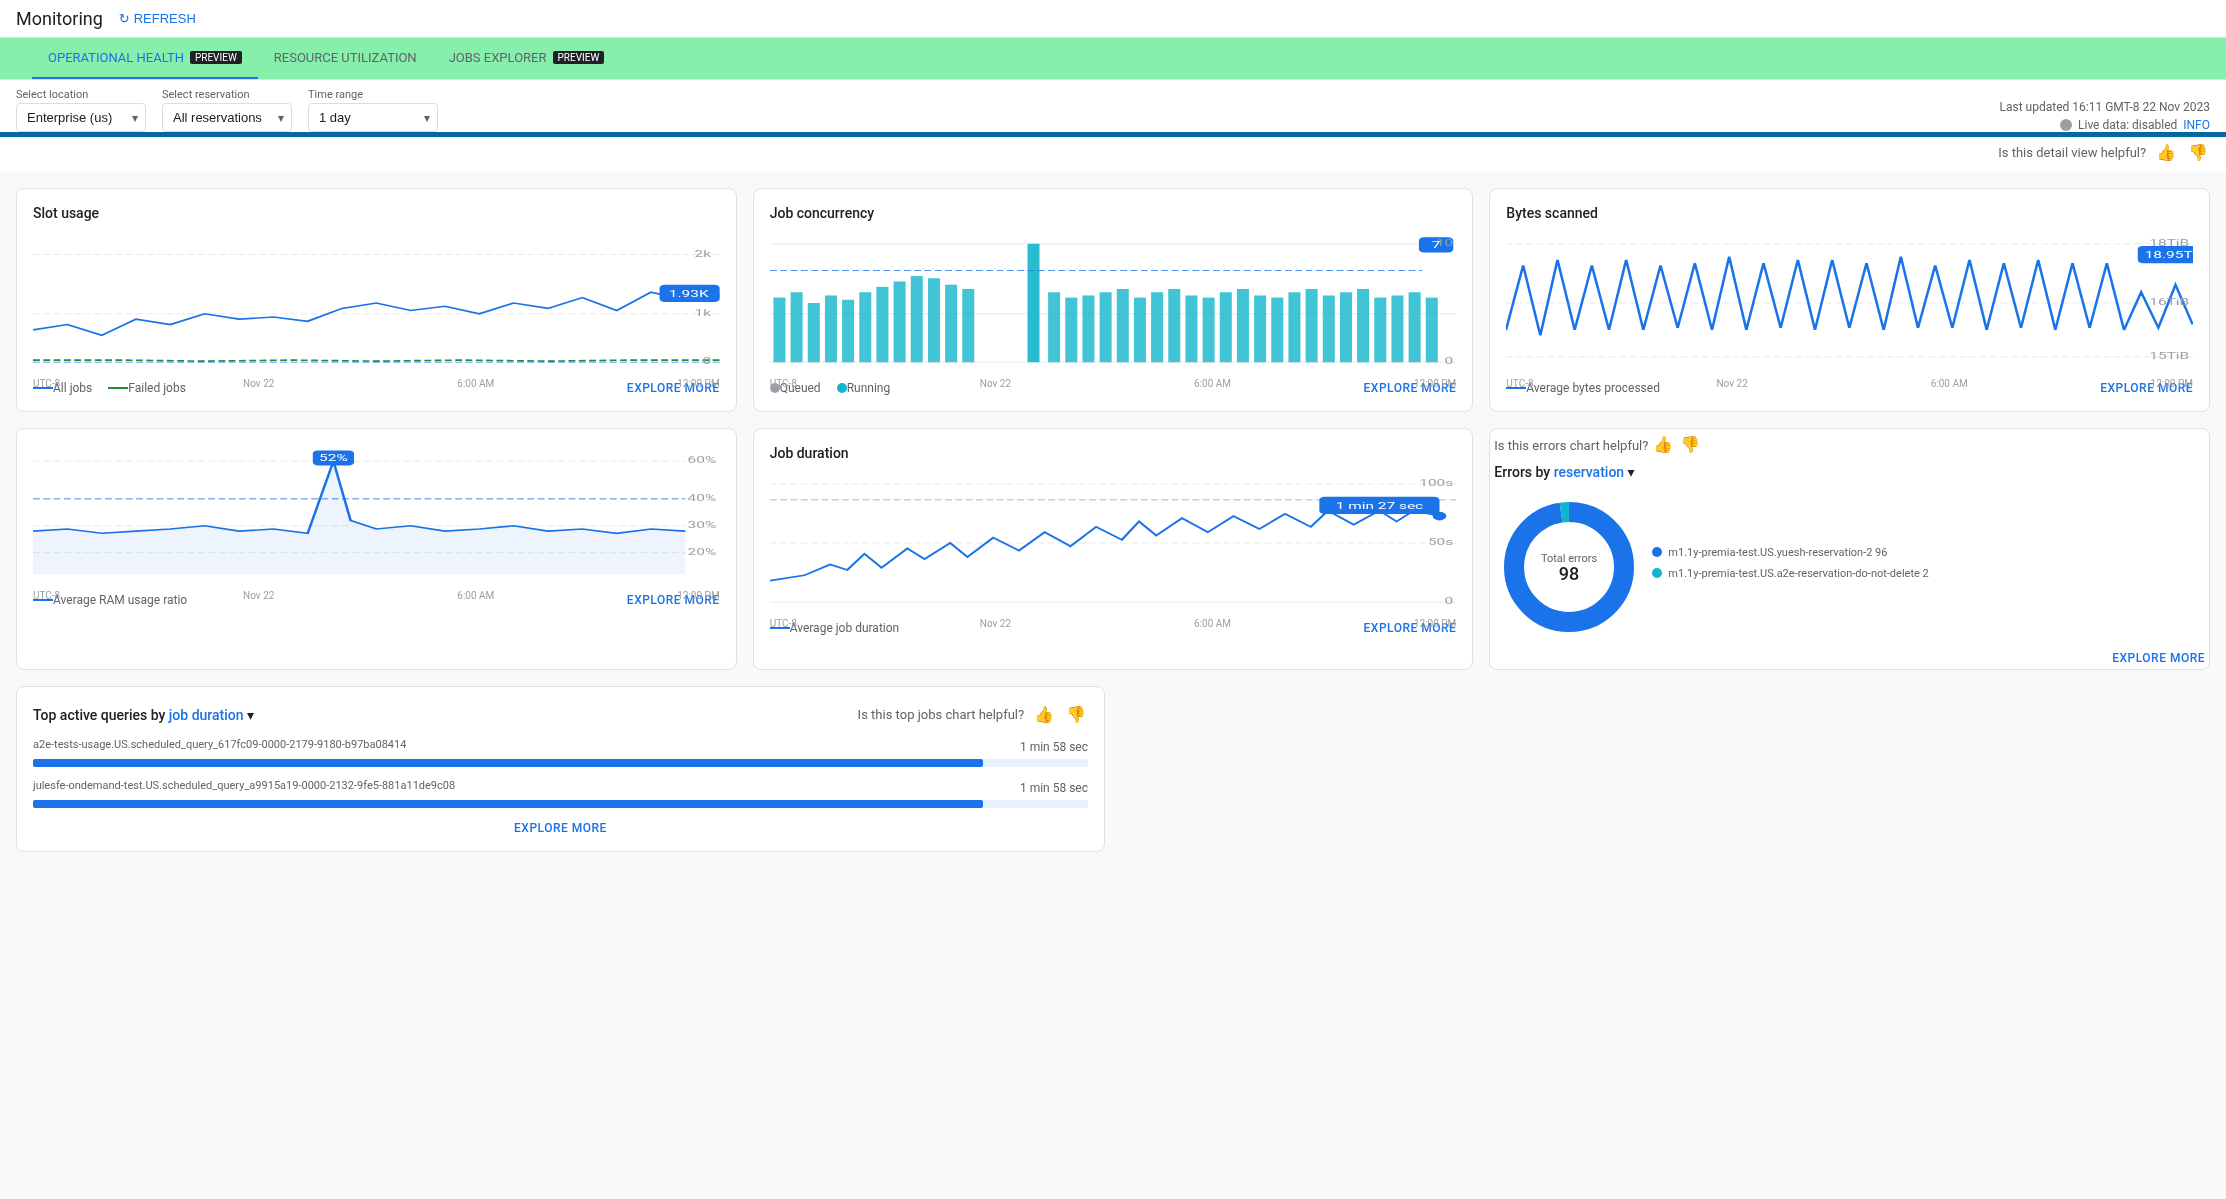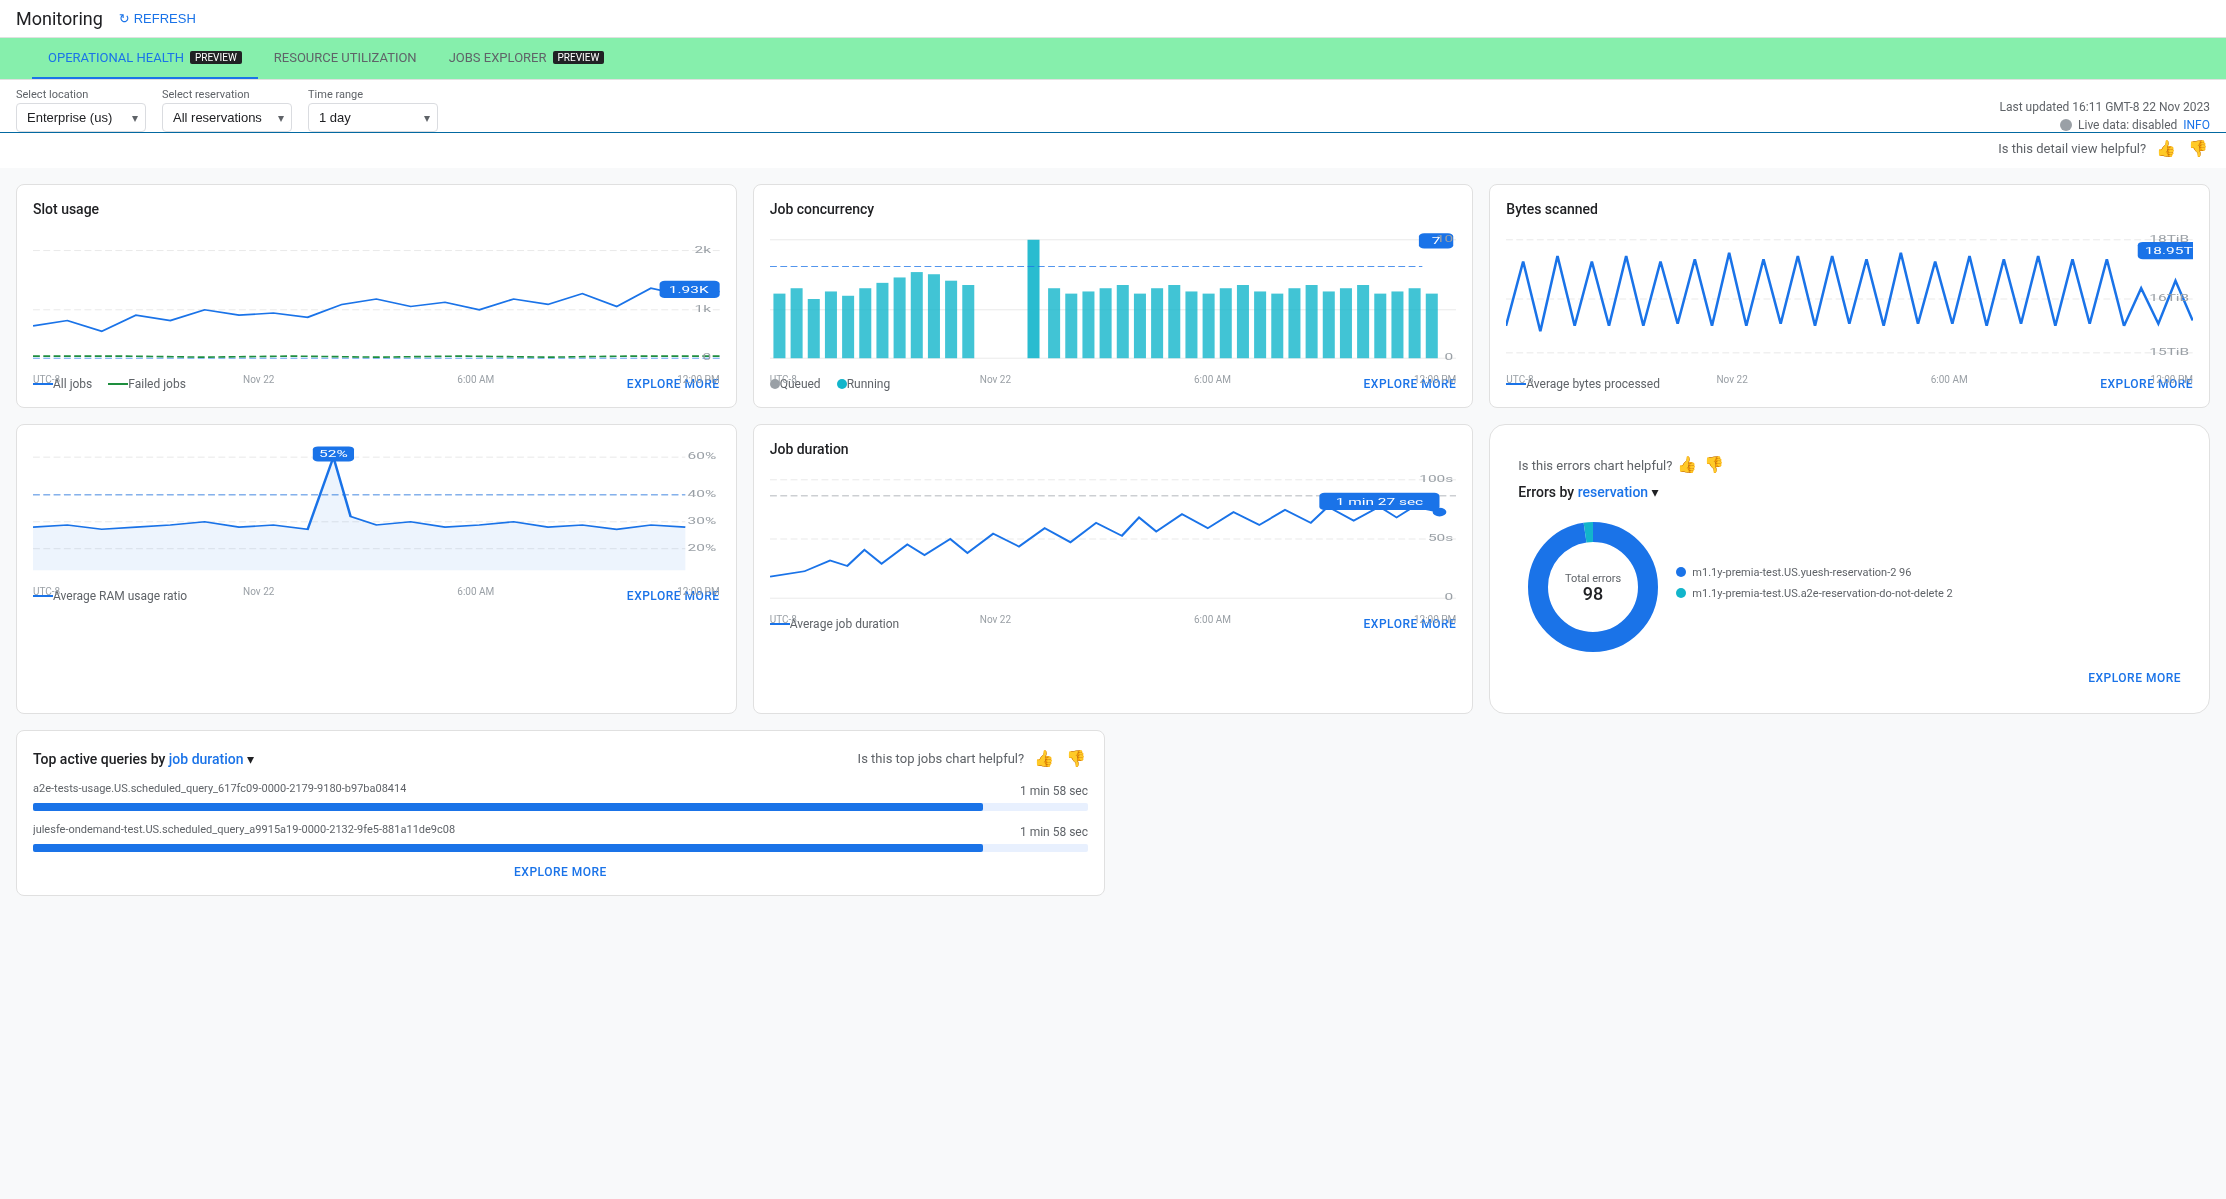--- a/index.html
+++ b/index.html
@@ -49,21 +49,21 @@
     
     .legend { display: flex; align-items: center; gap: 16px; font-size: 12px; color: #5f6368; }
     .legend-item { display: flex; align-items: center; gap: 0; }
     .legend-line { width: 20px; height: 2px; }
     .legend-dot { width: 10px; height: 10px; border-radius: 50%; }
     
     .explore-more { color: #1a73e8; font-size: 12px; font-weight: 500; cursor: pointer; text-transform: uppercase; letter-spacing: 0.5px; margin-left: auto; }
     .legend-explore { display: flex; align-items: center; justify-content: space-between; margin-top: 8px; }
     
     
-    .errors-card { background: #fff; border-radius: 16px; border: 1px solid #e0e0e0; padding: 28px; }
+    .errors-card { background: #fff; border-radius: 8px; border: 1px solid #e0e0e0; padding: 4px; }
     .errors-header { display: flex; align-items: center; justify-content: space-between; margin-bottom: 8px; }
     .reservation-link { color: #1a73e8; cursor: pointer; }
     
     
     .donut-container { display: flex; align-items: center; gap: 8px; }
     .donut-legend { font-size: 11px; color: #5f6368; }
     .donut-legend-item { display: flex; align-items: flex-start; gap: 6px; margin-bottom: 8px; }
     .donut-dot { width: 10px; height: 10px; border-radius: 50%; margin-top: 1px; flex-shrink: 0; }
     
     
@@ -97,21 +97,21 @@
   </div>
   <div class="tab">
     <span>RESOURCE UTILIZATION</span>
   </div>
   <div class="tab">
     <span>JOBS EXPLORER</span>
     <span class="preview-badge">PREVIEW</span>
   </div>
 </div>
 
-<div style="background:#fff; padding: 8px 16px 0; display:flex; align-items:flex-end; gap:16px; border-bottom: 1px solid #0369a1;">
+<div style="background:#fff; padding: 8px 16px 0; display:flex; align-items:flex-end; gap:16px; border-bottom: 5px solid #0369a1;">
   <div class="filter-group">
     <span class="filter-label">Select location</span>
     <div class="select-wrapper">
       <select class="filter-select">
         <option>Enterprise (us)</option>
       </select>
     </div>
   </div>
   <div class="filter-group">
     <span class="filter-label">Select reservation</span>

